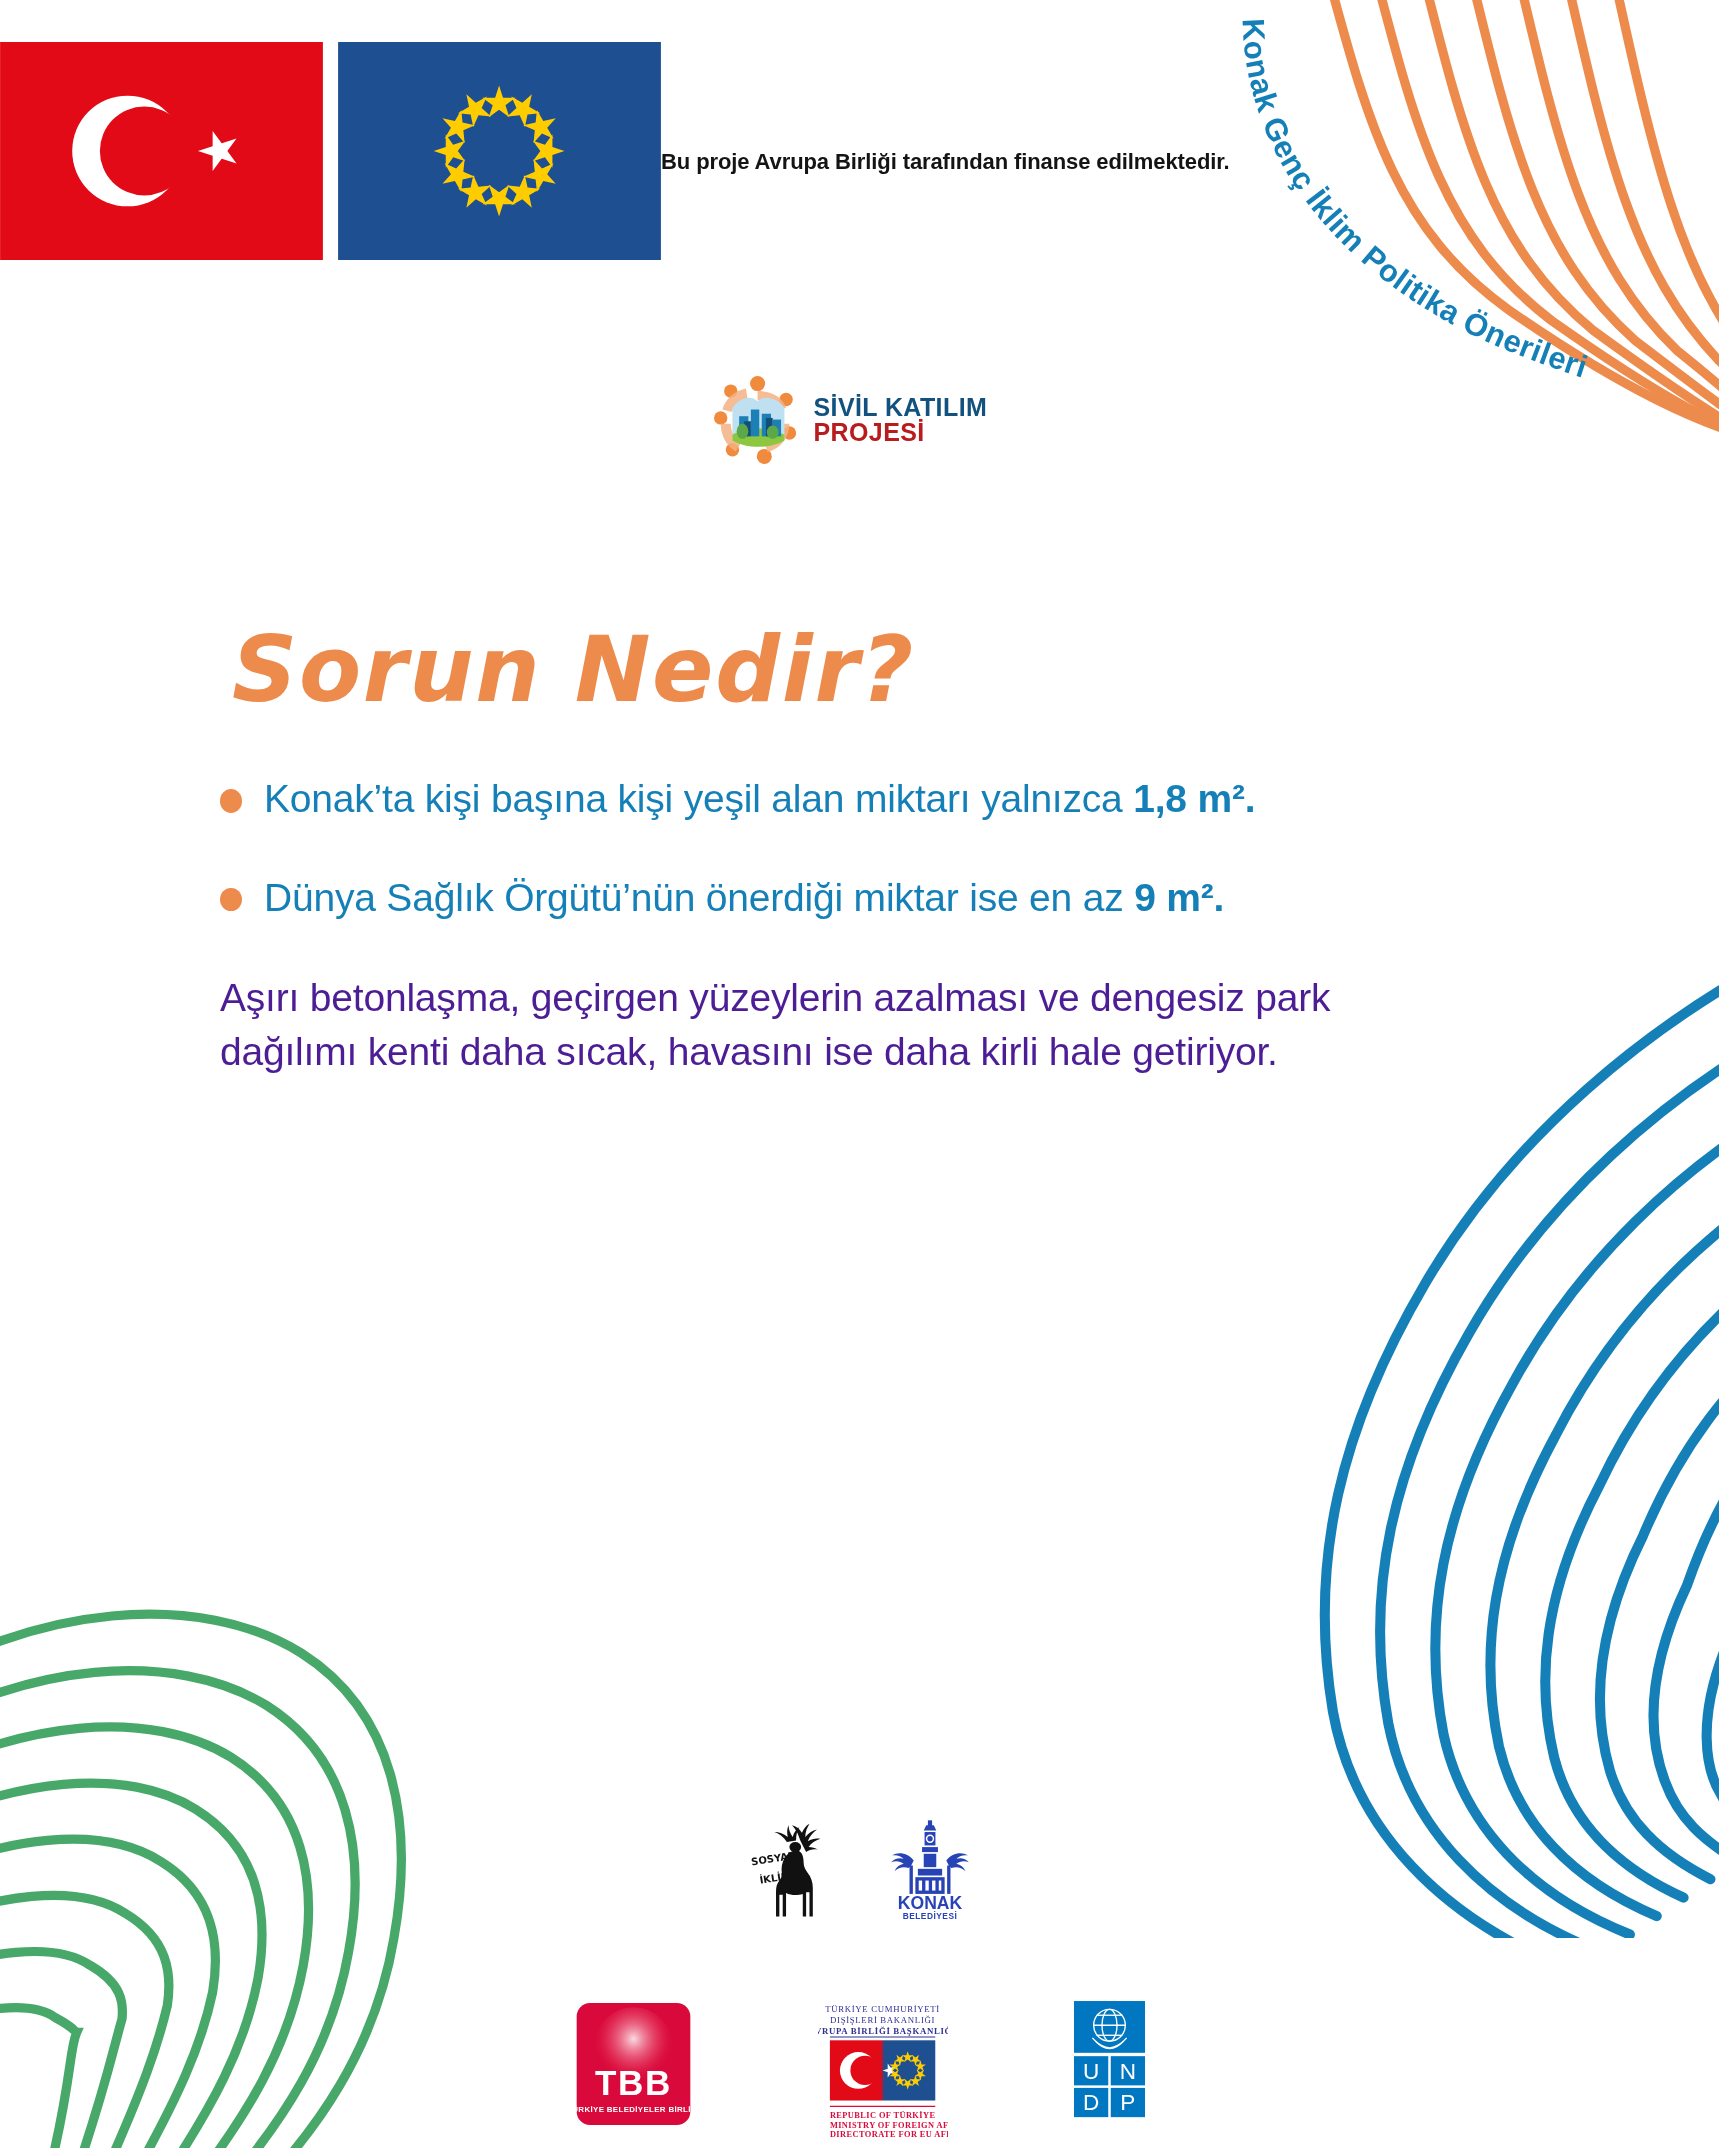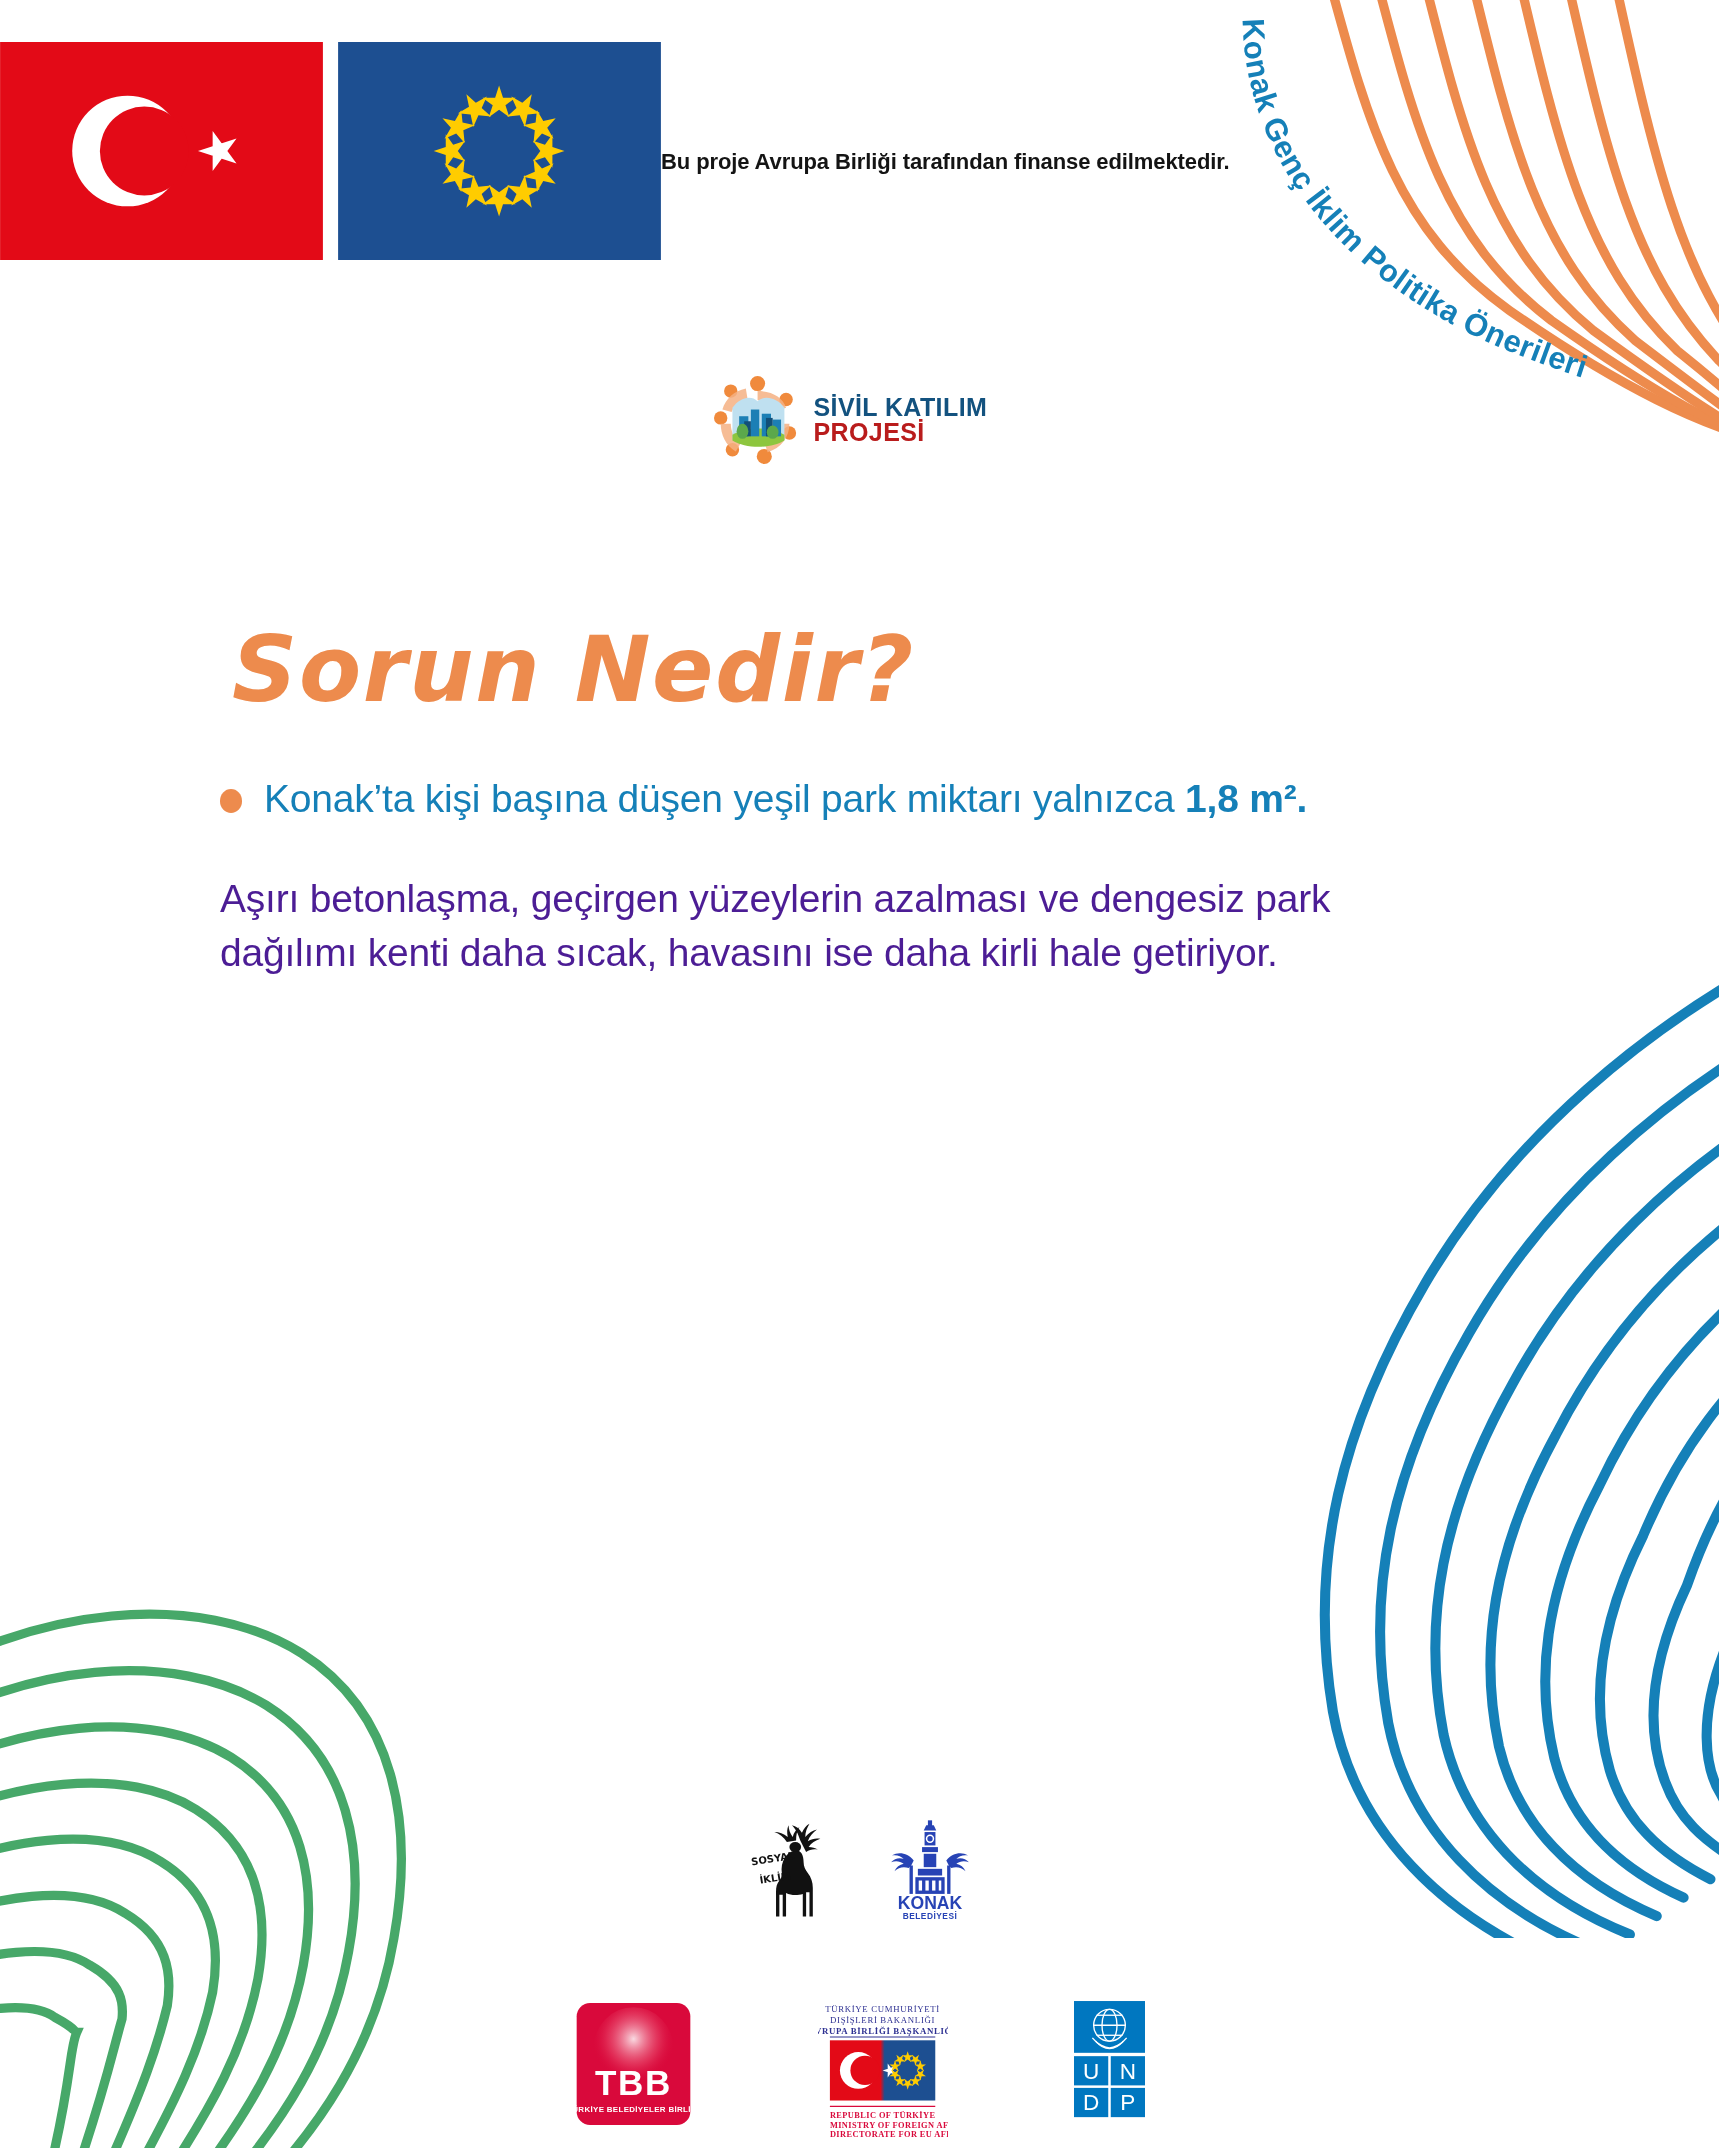--- a/index.html
+++ b/index.html
@@ -199,23 +199,27 @@
 <div class="content">
 
   <svg id="page-heading" viewBox="0 0 880 130" xmlns="http://www.w3.org/2000/svg">
     <text id="heading-text" x="0" y="100" fill="#ED8B4D" font-family="'DejaVu Sans', sans-serif" font-size="108" font-weight="bold" font-style="italic" letter-spacing="2">Sorun Nedir?</text>
   </svg>
 
   <div class="bullets">
 
     <div class="bullet">
       <span class="dot"></span>
-      <span class="btext"><span>Konak’ta kişi başına düşen yeşil park miktarı yalnızca </span><b>1,8 m².</b></span>
+      <span class="btext"><span>Konak’ta kişi başına kişi yeşil alan miktarı yalnızca </span><b>1,8 m².</b></span>
     </div>
 
+    <div class="bullet">
+      <span class="dot"></span>
+      <span class="btext"><span>Dünya Sağlık Örgütü’nün önerdiği miktar ise en az </span><b>9 m².</b></span>
+    </div>
 
   </div>
 
   <p class="para">Aşırı betonlaşma, geçirgen yüzeylerin azalması ve dengesiz park dağılımı kenti daha sıcak, havasını ise daha kirli hale getiriyor.</p>
 </div>
 
 <div class="footer-mid">
 
   <svg class="deer-logo" viewBox="0 0 105 122" xmlns="http://www.w3.org/2000/svg">
     <g fill="#111111">

